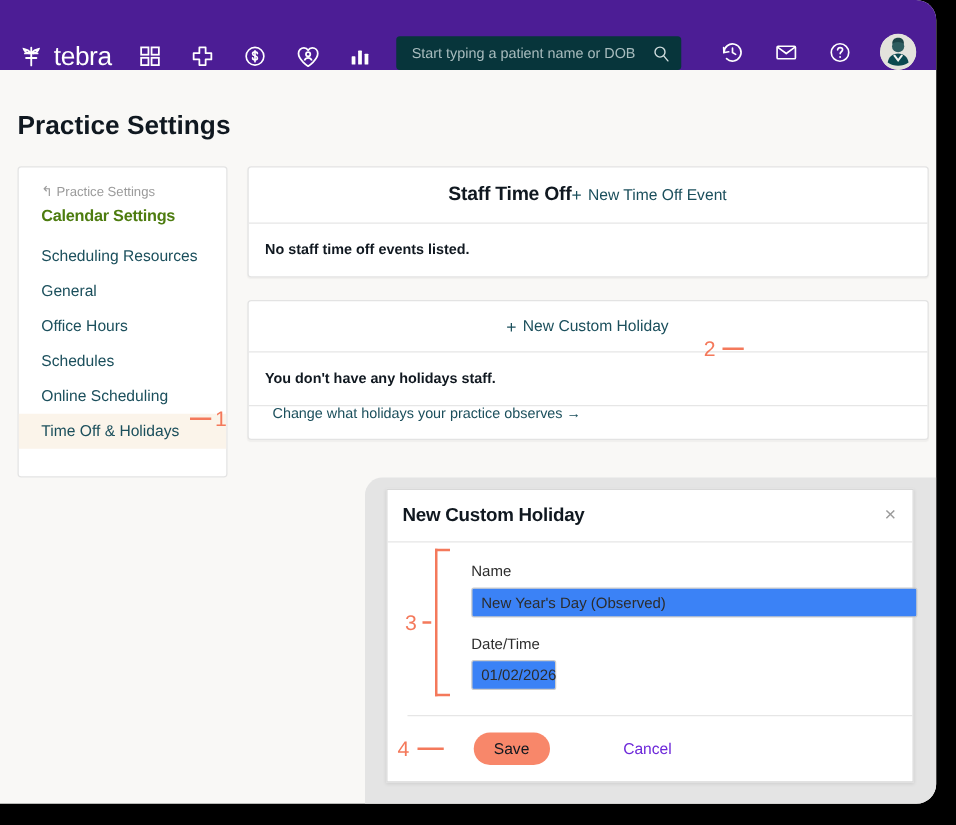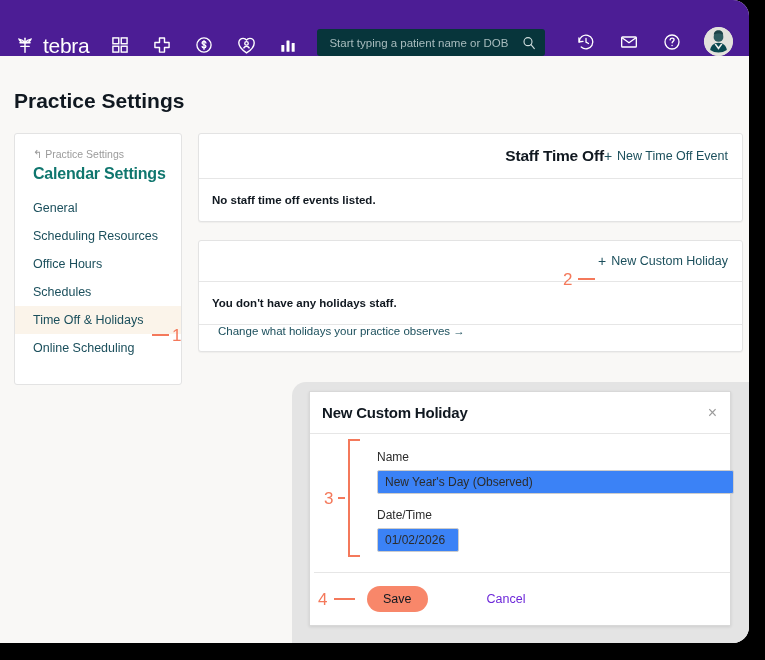--- a/index.html
+++ b/index.html
@@ -93,21 +93,21 @@
     padding: 14px 0 22px 0;
     flex: none;
   }
   .breadcrumb {
     display: flex; align-items: center; gap: 3px;
     padding: 0 0 0 18px; color: #9b9b9b; font-size: 10.5px;
     cursor: pointer;
   }
   .breadcrumb .bc-arrow { font-size: 11px; line-height: 1; }
   .sidebar-heading {
-    font-size: 16px; font-weight: bold; color: #0f766e;
+    font-size: 13px; font-weight: bold; color: #4d7c0f;
     padding: 5px 0 0 18px; letter-spacing: -0.2px;
   }
   .sidebar-list { margin-top: 11px; }
   .sidebar-item {
     font-size: 12.5px; color: #1b4f5c;
     padding: 7px 0 7px 18px;
     cursor: pointer;
     position: relative;
   }
   .sidebar-item.active { background: #fbf4ea; }
@@ -115,21 +115,21 @@
   
   .main { margin-left: 16px; width: 545px; flex: none; }
   .card {
     background: #ffffff;
     border: 1px solid #e3e3e3;
     border-radius: 3px;
     box-shadow: 0 1px 1px rgba(0,0,0,0.04);
     margin-bottom: 18px;
   }
   .card-head {
-    display: flex; align-items: center; justify-content: flex-end;
+    display: flex; align-items: center; justify-content: center;
     padding: 13px 14px 13px 13px;
     border-bottom: 1px solid #e6e6e6;
   }
   .card-title { font-size: 15.5px; font-weight: bold; color: #101820; letter-spacing: -0.2px; }
   .card-action {
     display: flex; align-items: center; gap: 5px;
     color: #1b4f5c; font-size: 12.5px; cursor: pointer;
   }
   .card-action .plus { font-size: 14px; line-height: 1; }
   .card-body { padding: 15px 13px; font-size: 11.5px; font-weight: bold; color: #101820; }
@@ -172,24 +172,24 @@
   .field-input {
     border: 1px solid #cccccc; border-radius: 2px;
     background: #3b82f6; height: 24px;
     padding: 0 7px;
     font-size: 12px; color: #2c2c2c;
     font-family: "Liberation Sans", sans-serif;
     display: flex; align-items: center;
     outline: none;
   }
   .field-input.name { width: 357px; }
-  .field-input.date { width: 82px; }
+  .field-input.date { width: 68px; }
   .field-gap { height: 14px; }
   .modal-foot {
-    position: absolute; left: 4px; right: 0; bottom: 0;
+    position: absolute; left: 16px; right: 0; bottom: 0;
     border-top: 1px solid #e6e6e6;
     padding: 13px 0 13px 53px;
     display: flex; align-items: center; gap: 14px;
   }
   .btn-save {
     background: #f8876a; color: #101820;
     border: none; border-radius: 14px;
     padding: 6px 16px; font-size: 12.5px;
     font-family: "Liberation Sans", sans-serif;
     cursor: pointer;
@@ -302,26 +302,26 @@
 
       <div class="content">
 
         <div class="sidebar">
           <div class="breadcrumb">
             <span class="bc-arrow">↰</span>
             <span>Practice Settings</span>
           </div>
           <div class="sidebar-heading">Calendar Settings</div>
           <div class="sidebar-list">
+            <div class="sidebar-item">Scheduling Resources</div>
             <div class="sidebar-item">General</div>
-            <div class="sidebar-item">Scheduling Resources</div>
             <div class="sidebar-item">Office Hours</div>
             <div class="sidebar-item">Schedules</div>
+            <div class="sidebar-item">Online Scheduling</div>
             <div class="sidebar-item active">Time Off &amp; Holidays</div>
-            <div class="sidebar-item">Online Scheduling</div>
           </div>
         </div>
 
         <div class="main">
 
           <div class="card">
             <div class="card-head">
               <span class="card-title">Staff Time Off</span>
               <span class="card-action">
                 <span class="plus">+</span>

